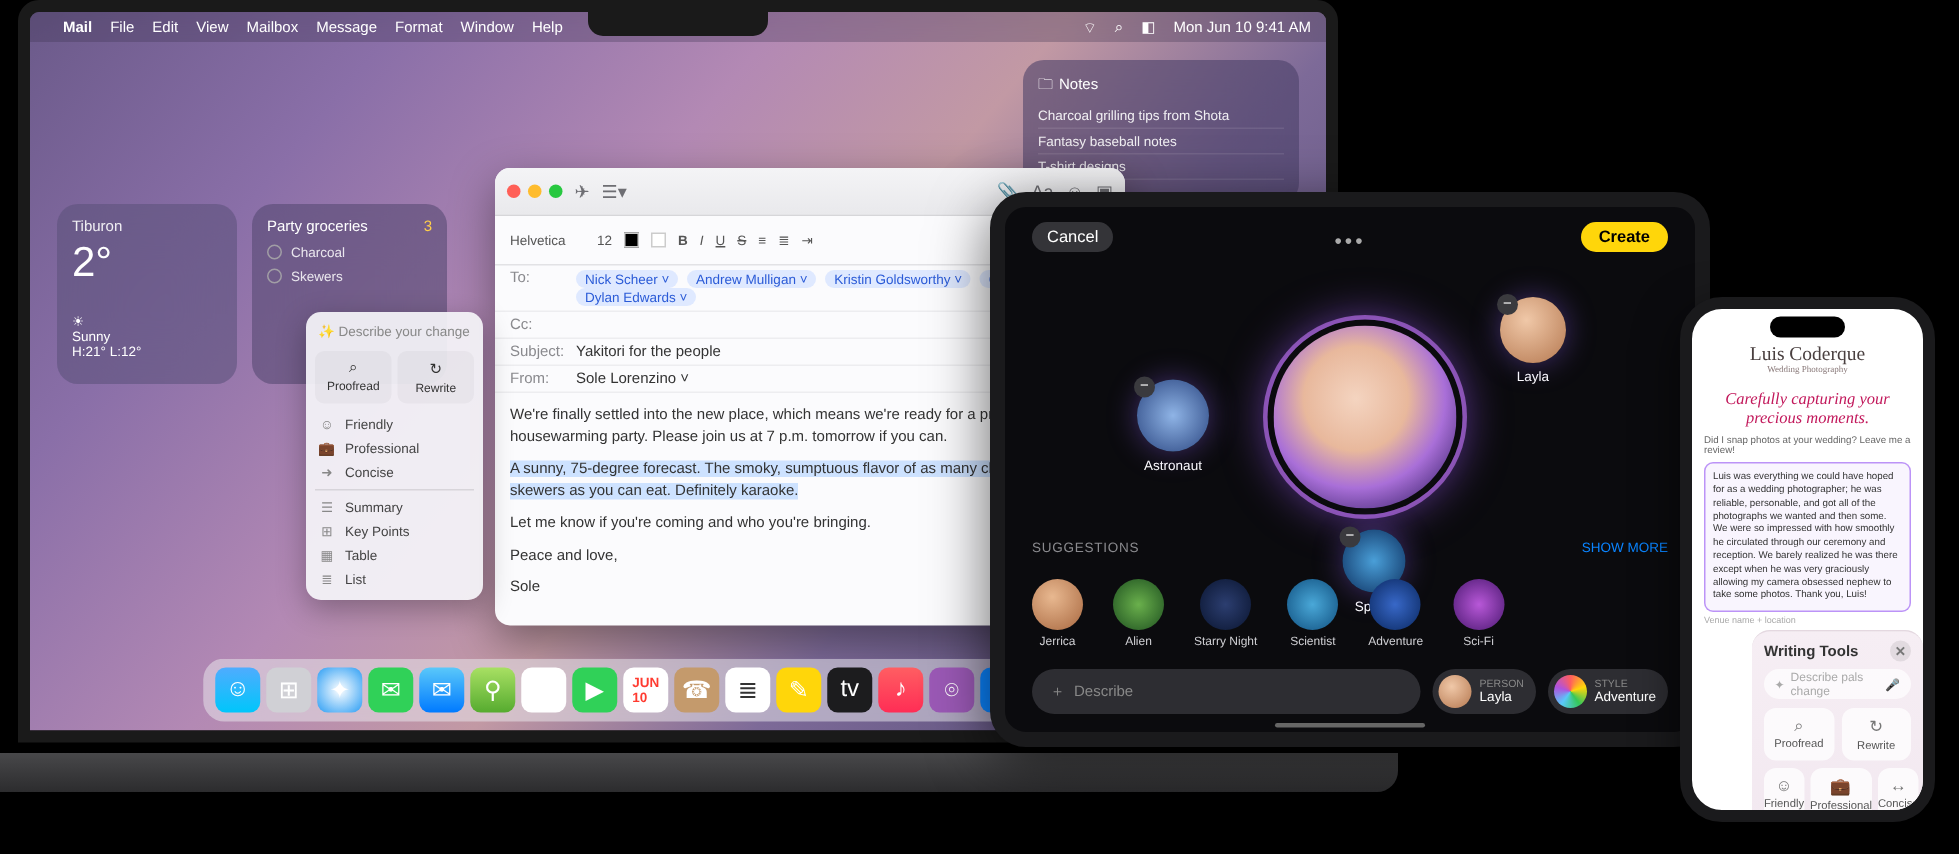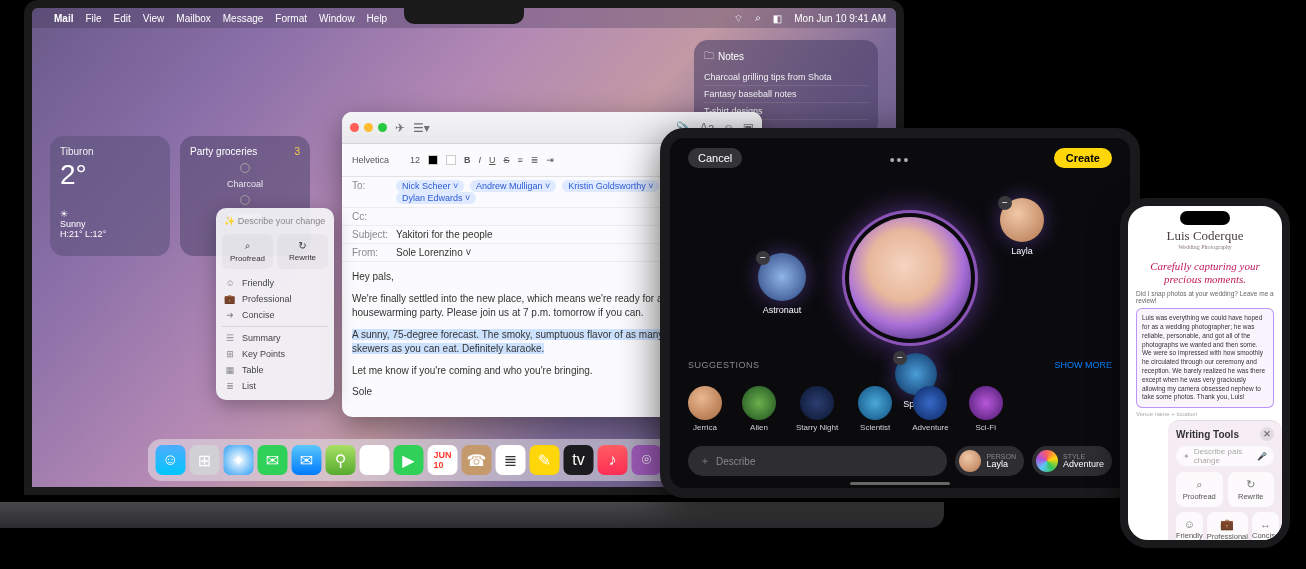--- a/index.html
+++ b/index.html
@@ -8,21 +8,21 @@
     height: 569px;
     background: #000;
     position: relative;
     font-family: -apple-system, "Helvetica Neue", Arial, sans-serif;
     overflow: hidden;
   }
 
   
   .macbook {
     position: absolute;
-    left: 24px;
+    left: 12px;
     top: 0;
     width: 880px;
     height: 550px;
   }
   .mac-screen {
     width: 100%;
     height: 495px;
     border-radius: 14px 14px 0 0;
     border: 8px solid #1a1a1a;
     background: linear-gradient(130deg,#6b5a8a 0%,#8a6fa8 20%,#b389b4 40%,#c299a4 55%,#7d6a98 70%,#4d4670 100%);
@@ -79,21 +79,21 @@
   .weather-w .temp { font-size: 28px; font-weight: 300; margin-top: 2px; }
   .weather-w .cond { margin-top: 18px; font-size: 9px; }
 
   .groceries-w {
     top: 128px; left: 148px; width: 130px; height: 120px;
     background: rgba(80,70,110,.55);
     padding: 10px;
   }
   .groceries-w .title { font-size: 10px; display: flex; justify-content: space-between; }
   .groceries-w .count { color: #ffcf4a; }
-  .groceries-w .item { display: flex; align-items: center; gap: 6px; margin-top: 6px; font-size: 9px; opacity: .85; flex-direction: column; }
+  .groceries-w .item { display: flex; align-items: center; gap: 6px; margin-top: 6px; font-size: 9px; opacity: .85; }
   .groceries-w .radio { width: 10px; height: 10px; border: 1px solid #aaa; border-radius: 50%; }
 
   .notes-w {
     top: 32px; right: 18px; width: 184px; height: 96px;
     background: rgba(70,60,100,.55);
     padding: 8px 10px;
   }
   .notes-w .hdr { font-size: 10px; display: flex; align-items: center; gap: 4px; margin-bottom: 4px; }
   .notes-w .line { font-size: 9px; padding: 3px 0; border-bottom: 1px solid rgba(255,255,255,.1); opacity: .9; }
 
@@ -515,24 +515,24 @@
       </div>
       <div class="mail-field">
         <span class="lbl">Subject:</span>
         <span class="val">Yakitori for the people</span>
       </div>
       <div class="mail-field">
         <span class="lbl">From:</span>
         <span class="val"><span>Sole Lorenzino</span> ˅</span>
       </div>
       <div class="mail-body">
-        <p>Hey pals,</p>
         <p>We're finally settled into the new place, which means we're ready for a proper housewarming party. Please join us at 7 p.m. tomorrow if you can.</p>
         <p><span class="hl">A sunny, 75-degree forecast. The smoky, sumptuous flavor of as many charcoal-grilled skewers as you can eat. Definitely karaoke.</span></p>
         <p>Let me know if you're coming and who you're bringing.</p>
+        <p>Peace and love,</p>
         <p>Sole</p>
       </div>
     </div>
 
     <div class="dock">
       <div class="app" style="background:linear-gradient(#4facfe,#00c6fb);">☺</div>
       <div class="app" style="background:#d0d0d5;">⊞</div>
       <div class="app" style="background:radial-gradient(#fff,#2a9df4);">✦</div>
       <div class="app" style="background:#30d158;">✉</div>
       <div class="app" style="background:linear-gradient(#5ac8fa,#007aff);">✉</div>

